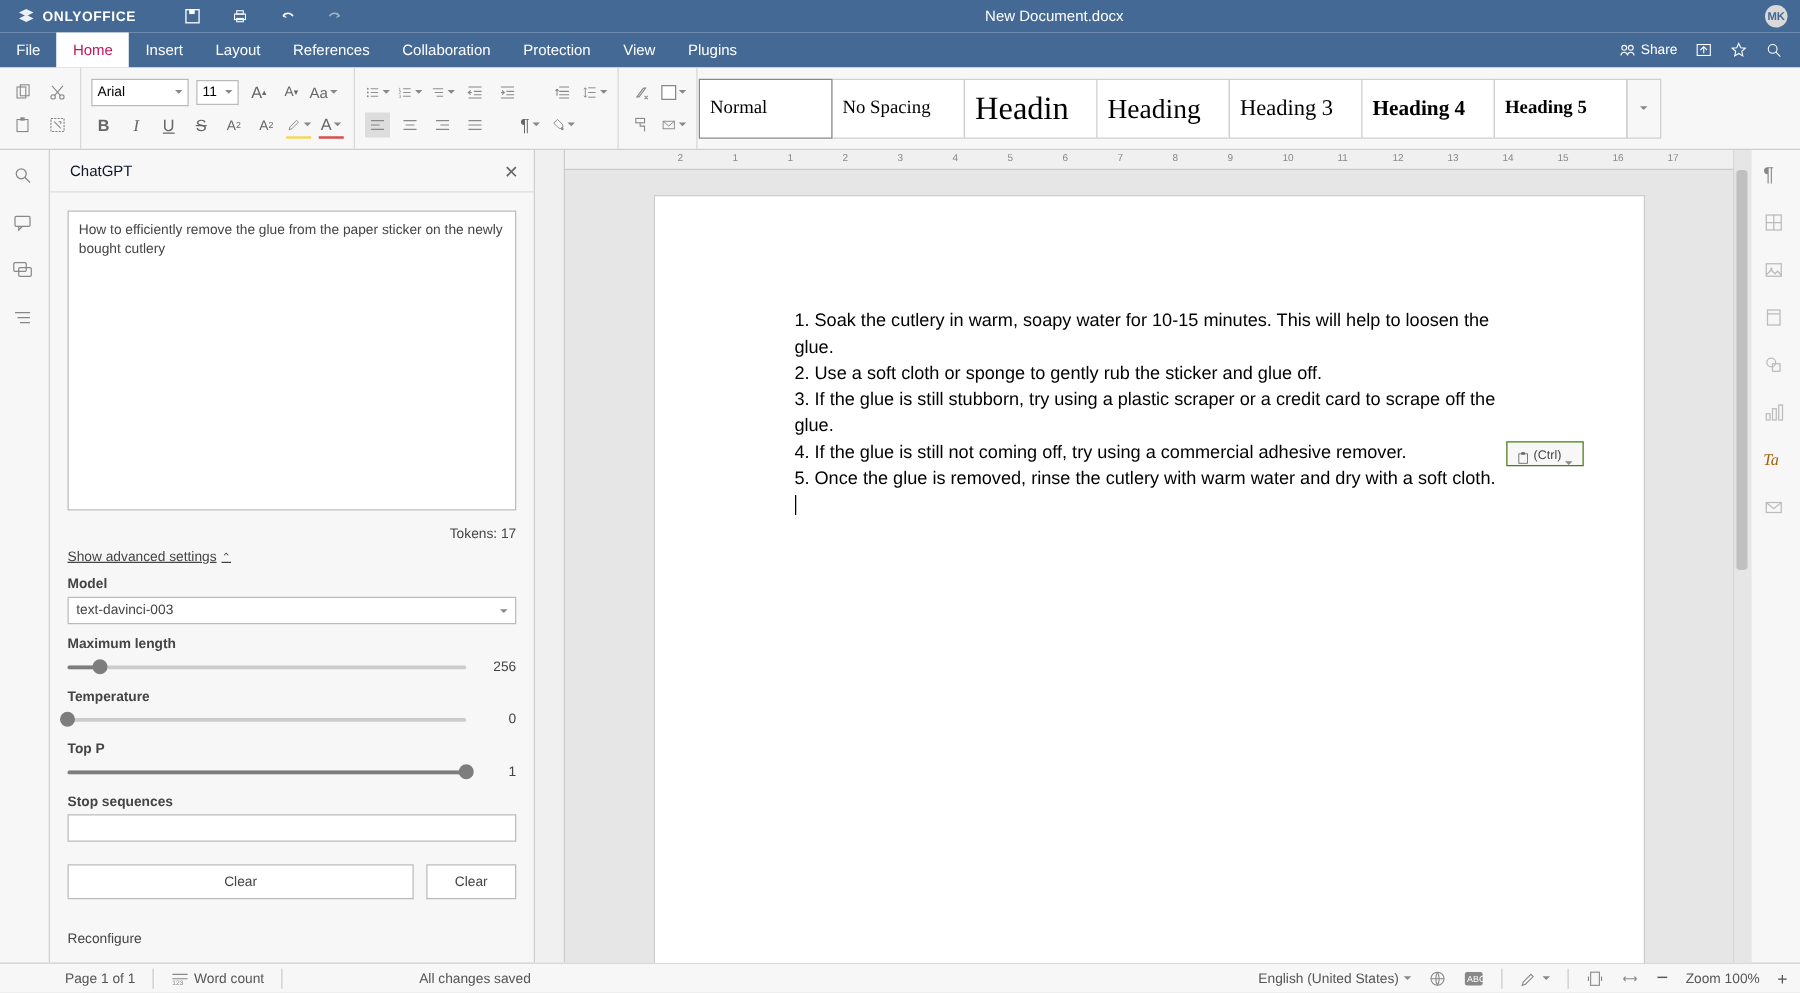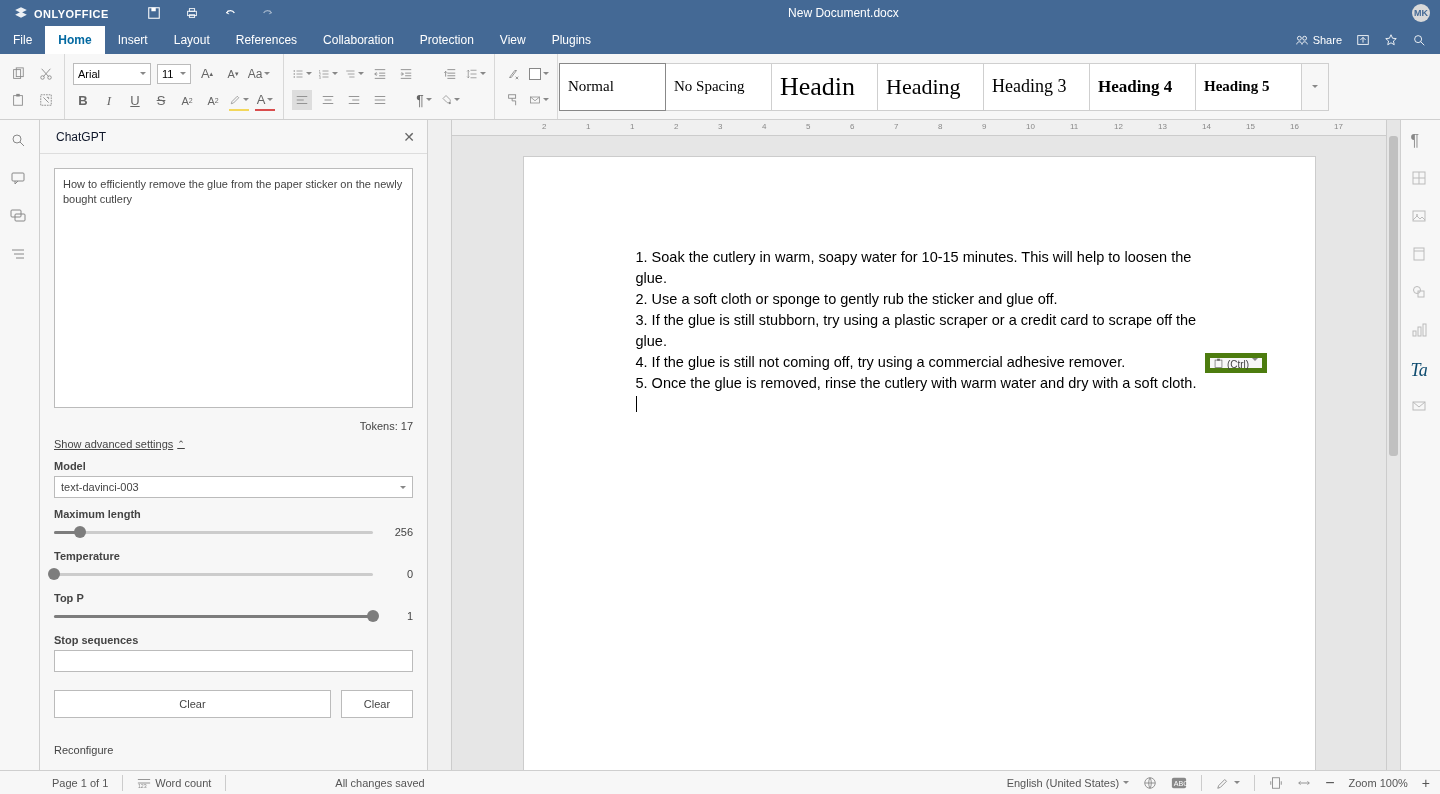--- a/index.html
+++ b/index.html
@@ -8,21 +8,21 @@
 .titlebar { height: 26px; background: #446995; display: flex; align-items: center; color: #fff; font-size: 11px; }
 .titlebar .logo { display: flex; align-items: flex-end; gap: 6px; padding: 0 14px; font-weight: bold; letter-spacing: 0.5px; }
 .titlebar .logo svg { width: 14px; height: 14px; }
 .titlebar .qat { display: flex; gap: 24px; margin-left: 24px; }
 .titlebar .doc-title { flex: 1; text-align: center; font-size: 12px; }
 .titlebar .avatar { width: 18px; height: 18px; border-radius: 50%; background: #d9d9d9; color: #446995; font-size: 9px; display: flex; align-items: center; justify-content: center; margin-right: 10px; font-weight: bold; }
 .ticon { width: 14px; height: 14px; display: inline-block; }
 
 .menubar { height: 28px; background: #446995; display: flex; align-items: stretch; color: #fff; font-size: 12px; }
 .menubar .tab { padding: 0 13px; display: flex; align-items: center; cursor: pointer; }
-.menubar .tab.active { background: #fff; color: #0369a1; font-weight: bold; }
+.menubar .tab.active { background: #fff; color: #be185d; }
 .menubar .spacer { flex: 1; }
 .menubar .right { display: flex; align-items: center; gap: 14px; padding-right: 14px; }
 .menubar .right .share { display: flex; align-items: center; gap: 4px; font-size: 11px; }
 
 .toolbar { height: 66px; background: #f7f7f7; border-bottom: 1px solid #cfcfcf; display: flex; align-items: stretch; }
 .toolbar .grp { border-right: 1px solid #d8d8d8; display: flex; align-items: center; padding: 0 4px; }
 .toolbar .col { display: flex; flex-direction: column; justify-content: center; gap: 6px; padding: 0 4px; }
 .toolbar .row { display: flex; align-items: center; gap: 6px; }
 .tbtn { width: 20px; height: 20px; display: flex; align-items: center; justify-content: center; color: #666; cursor: pointer; font-size: 13px; }
 .tbtn.dd::after { content: ''; width: 0; height: 0; border-left: 3px solid transparent; border-right: 3px solid transparent; border-top: 3px solid #888; margin-left: 2px; }
@@ -64,21 +64,21 @@
 .reconf { margin-top: 26px; font-size: 11px; }
 
 .docarea { flex: 1; display: flex; position: relative; background: #e6e6e6; }
 .vruler { width: 24px; background: #f0f0f0; border-right: 1px solid #ccc; position: relative; font-size: 8px; color: #888; }
 .hruler-wrap { position: absolute; top: 0; left: 24px; right: 0; height: 16px; background: #f0f0f0; border-bottom: 1px solid #ccc; display: flex; align-items: center; }
 .hruler { position: relative; height: 16px; flex: 1; font-size: 8px; color: #888; }
 .hruler .tick { position: absolute; top: 2px; }
 .doc-scroll { flex: 1; padding-top: 16px; overflow: auto; display: flex; justify-content: center; }
 .page { width: 793px; min-height: 1000px; background: #fff; border: 1px solid #ccc; margin-top: 20px; padding: 90px 112px; font-family: Arial, sans-serif; font-size: 14.5px; line-height: 1.45; position: relative; }
 .page p { margin: 0; }
-.paste-opt { position: absolute; right: 48px; top: 196px; width: 62px; height: 20px; border: 5px solid #4d7c0f; background: #f7f7f7; font-size: 10px; display: flex; align-items: flex-start; justify-content: center; gap: 3px; color: #444; }
+.paste-opt { position: absolute; right: 48px; top: 196px; width: 62px; height: 20px; border: 1px solid #4d7c0f; background: #f7f7f7; font-size: 10px; display: flex; align-items: flex-end; justify-content: center; gap: 3px; color: #444; }
 .docarea .vscroll { width: 14px; background: #e6e6e6; border-left: 1px solid #ccc; position: relative; }
 .docarea .vscroll .thumb { position: absolute; top: 16px; left: 2px; right: 2px; height: 320px; background: #c0c0c0; border-radius: 3px; }
 
 .rightbar { width: 40px; background: #f7f7f7; border-left: 1px solid #cfcfcf; display: flex; flex-direction: column; align-items: center; padding-top: 12px; gap: 18px; }
 .rightbar .rbtn { width: 20px; height: 20px; color: #bbb; cursor: pointer; }
 
 .statusbar { height: 24px; background: #f7f7f7; border-top: 1px solid #cfcfcf; display: flex; align-items: center; font-size: 11px; color: #555; padding: 0 10px; gap: 14px; }
 .statusbar .sep { width: 1px; height: 16px; background: #ccc; }
 .statusbar .spacer { flex: 1; }
 .statusbar .sitem { display: flex; align-items: center; gap: 4px; cursor: pointer; }
@@ -574,21 +574,21 @@
           <rect x="7" y="7" width="6" height="6" fill="none" stroke="#bbb"></rect>
         </svg>
       </span>
     <span class="rbtn">
         <svg width="16" height="16" viewBox="0 0 16 16">
           <rect x="2" y="9" width="3" height="5" fill="none" stroke="#bbb"></rect>
           <rect x="7" y="5" width="3" height="9" fill="none" stroke="#bbb"></rect>
           <rect x="12" y="2" width="3" height="12" fill="none" stroke="#bbb"></rect>
         </svg>
       </span>
-    <span class="rbtn" style="font-size:18px;font-style:italic;font-family:serif;color:#0c4a6e">Ta</span>
+    <span class="rbtn" style="font-size:13px;font-style:italic;font-family:serif;color:#a16207">Ta</span>
     <span class="rbtn">
         <svg width="16" height="16" viewBox="0 0 16 16">
           <rect x="2" y="4" width="12" height="8" fill="none" stroke="#bbb"></rect>
           <path d="M2 4l6 5 6-5" fill="none" stroke="#bbb"></path>
         </svg>
       </span>
   </div>
 </div>
 
 <div class="statusbar">

